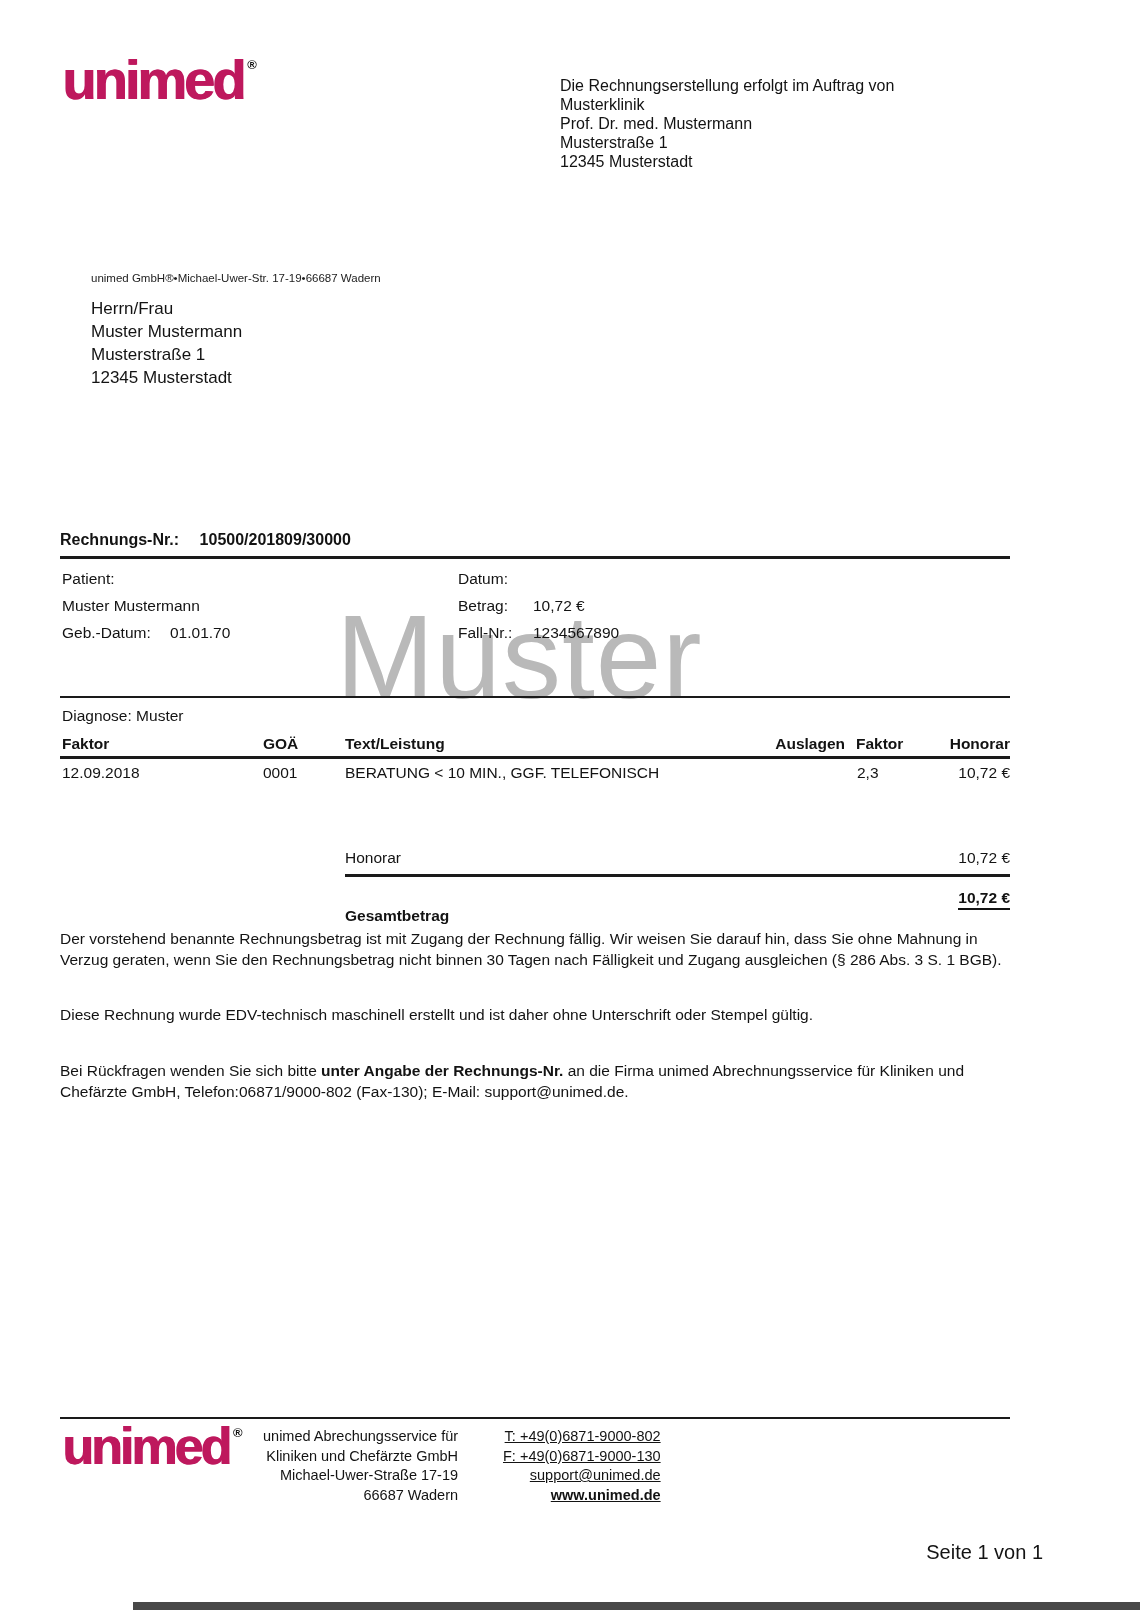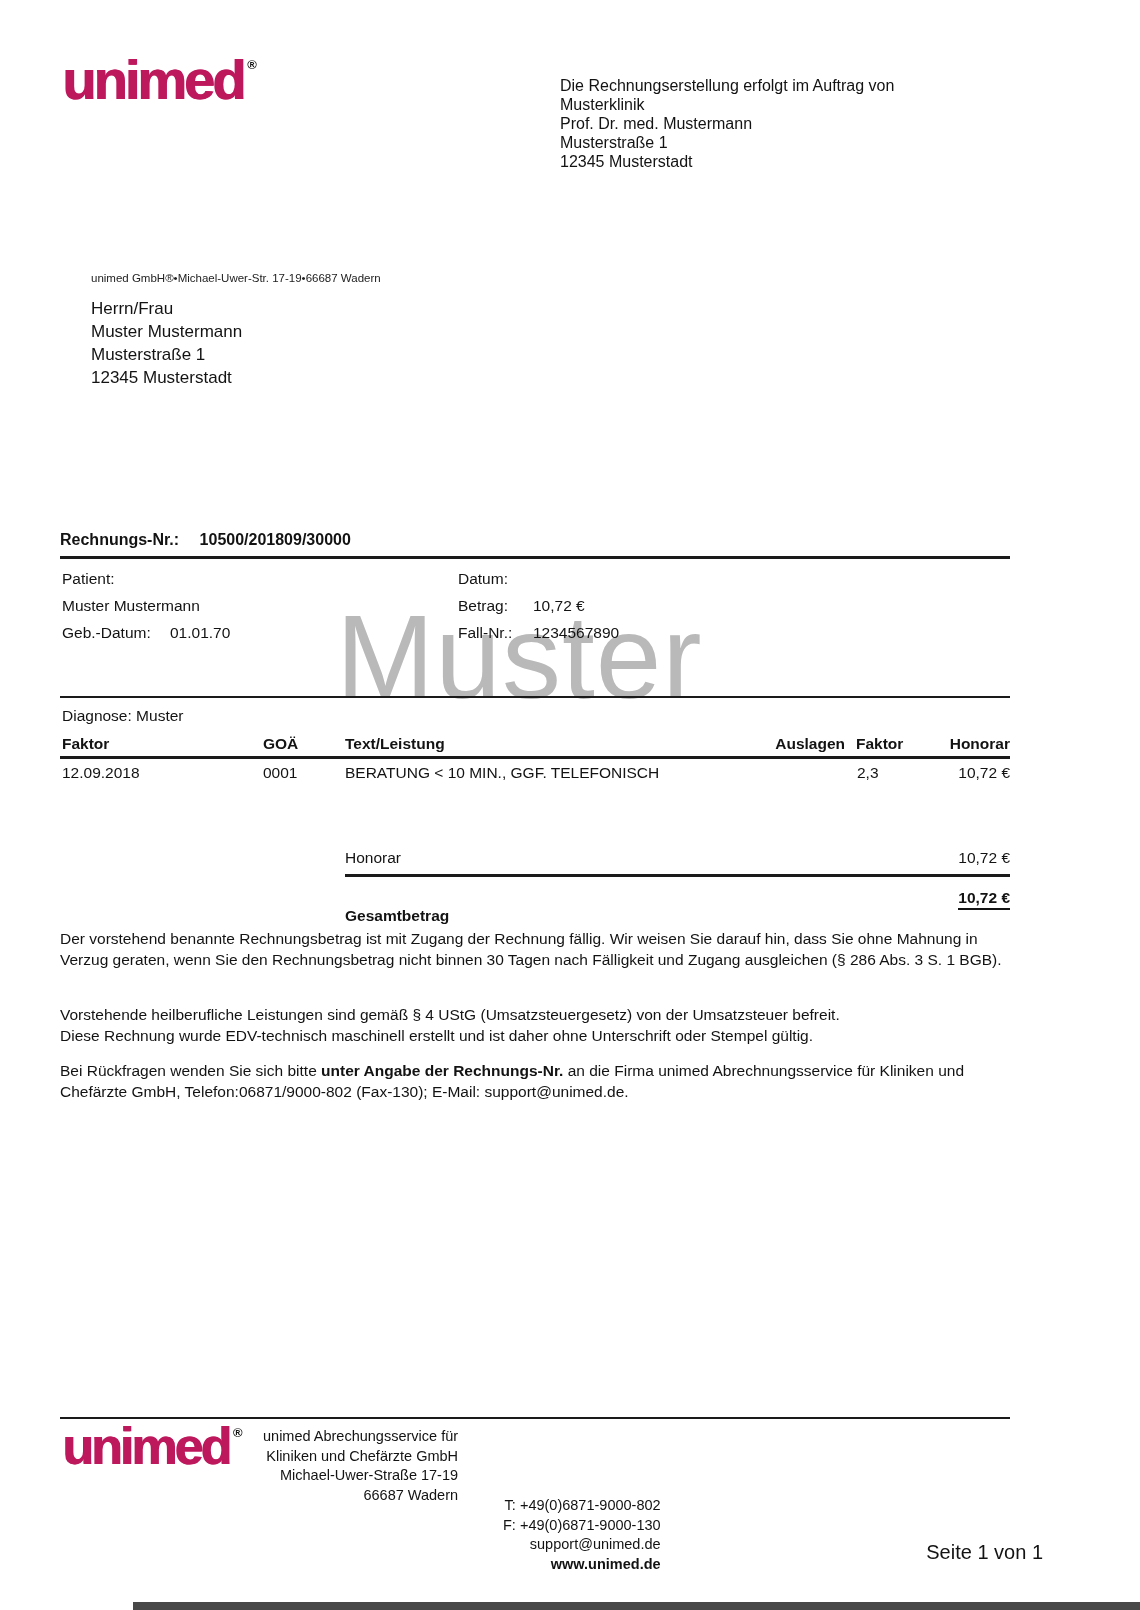--- a/index.html
+++ b/index.html
@@ -104,39 +104,38 @@
   <div class="cell" style="right:130px;top:764px;">10,72 €</div>
 
   <div class="cell" style="left:345px;top:849px;">Honorar</div>
   <div class="cell" style="right:130px;top:849px;">10,72 €</div>
   <div class="rule" style="left:345px;top:874px;width:665px;height:3px;"></div>
   <div class="cell b" style="left:345px;top:907px;">Gesamtbetrag</div>
   <div class="cell b" style="right:130px;top:889px;border-bottom:2px solid #131313;padding-bottom:1px;">10,72 €</div>
 
   <div class="para" style="top:928px;">Der vorstehend benannte Rechnungsbetrag ist mit Zugang der Rechnung fällig. Wir weisen Sie darauf hin, dass Sie ohne Mahnung in Verzug geraten, wenn Sie den Rechnungsbetrag nicht binnen 30 Tagen nach Fälligkeit und Zugang ausgleichen (§ 286 Abs. 3 S. 1 BGB).</div>
   <div class="para" style="top:1004px;">
-    <div>Vorstehende heilberufliche Leistungen sind gemäß § 4 UStG (Umsatzsteuergesetz) von der Umsatzsteuer befreit.</div>
     <div>Diese Rechnung wurde EDV-technisch maschinell erstellt und ist daher ohne Unterschrift oder Stempel gültig.</div>
   </div>
   <div class="para" style="top:1060px;"><span>Bei Rückfragen wenden Sie sich bitte </span><span class="b">unter Angabe der Rechnungs-Nr.</span><span> an die Firma unimed Abrechnungsservice für Kliniken und Chefärzte GmbH, Telefon:06871/9000-802 (Fax-130); E-Mail: support@unimed.de.</span></div>
 
   <div class="rule" style="left:60px;top:1417px;width:950px;height:2px;"></div>
 
   <div class="abs logo-wrap logo-footer" style="left:62px;top:1420px;">
     <span class="logo-text">unimed</span><span class="logo-reg">®</span>
   </div>
 
   <div class="fcol" style="left:263px;top:1427px;">
     <div>unimed Abrechungsservice für</div>
     <div>Kliniken und Chefärzte GmbH</div>
     <div>Michael-Uwer-Straße 17-19</div>
     <div>66687 Wadern</div>
   </div>
 
-  <div class="fcol" style="left:503px;top:1496px;">
+  <div class="fcol" style="left:503px;top:1427px;text-decoration:underline;">
     <div>T: +49(0)6871-9000-802</div>
     <div>F: +49(0)6871-9000-130</div>
     <div>support@unimed.de</div>
     <div class="b">www.unimed.de</div>
   </div>
 
 
   <div class="abs" id="seite">Seite 1 von 1</div>
 
   <div id="bottom-bar"></div>

